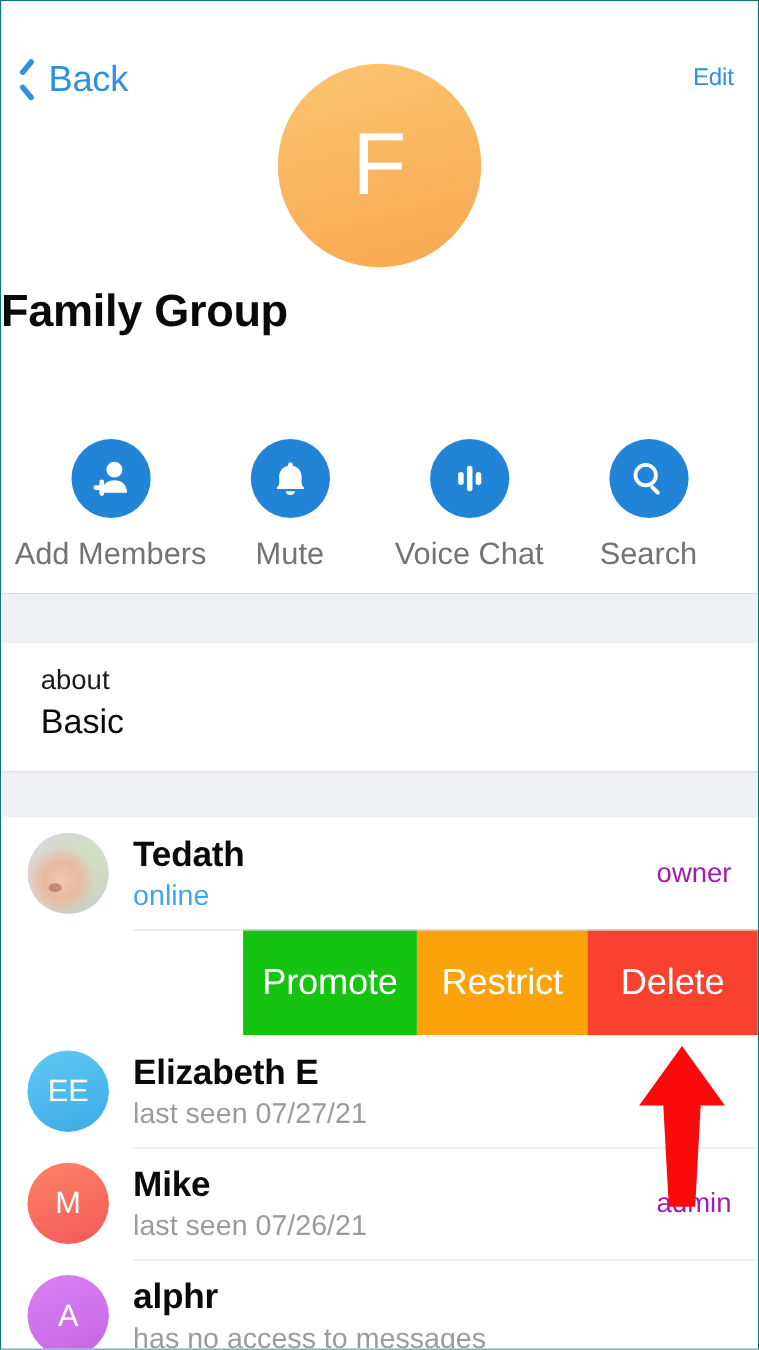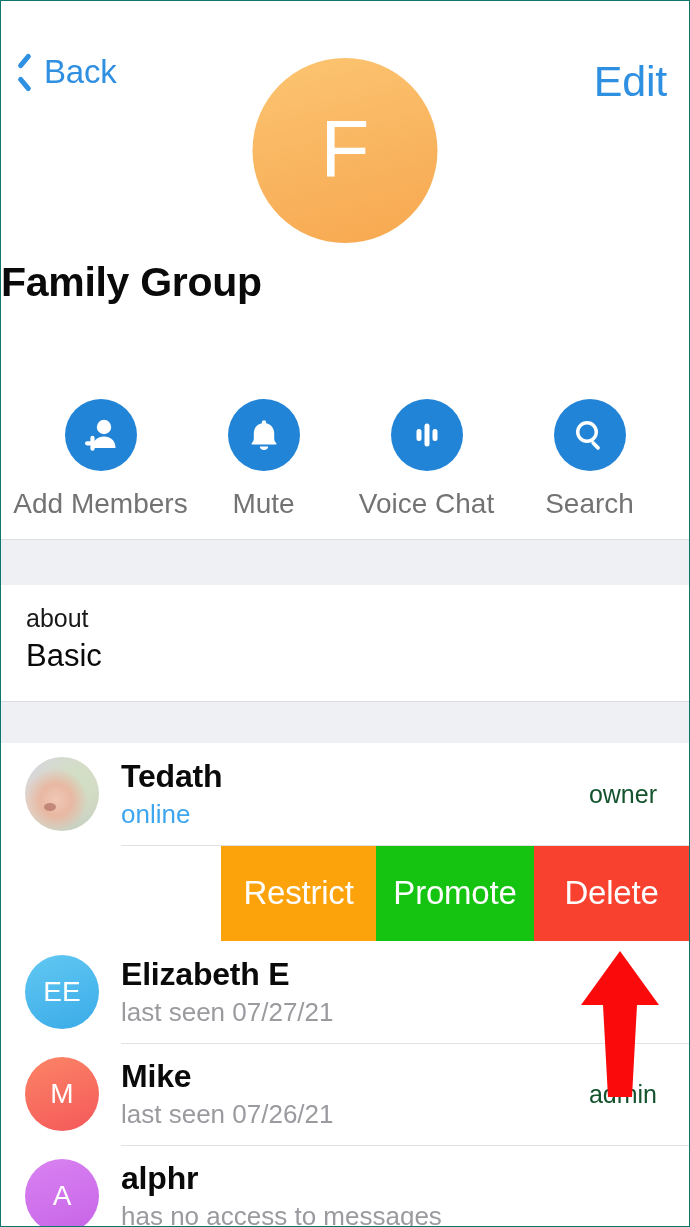--- a/index.html
+++ b/index.html
@@ -54,21 +54,21 @@
   .chev::before { top: 10px; transform: rotate(-50deg); transform-origin: left center; }
   .chev::after  { top: 20px; transform: rotate(50deg);  transform-origin: left center; }
   .nav-back-label {
     font-size: 33px;
     letter-spacing: -0.2px;
   }
   .nav-edit {
     position: absolute;
     right: 22px;
     top: 56px;
-    font-size: 43px;
+    font-size: 22px;
     color: #2f8fe0;
     letter-spacing: -0.2px;
     cursor: pointer;
   }
 
   
   .avatar-big {
     position: absolute;
     left: 50%;
     transform: translateX(-50%);
@@ -147,21 +147,21 @@
     background: #eff0f4;
   }
   .band-top { top: 538px; height: 46px; border-top: 1px solid #dcdce1; border-bottom: 1px solid #dcdce1; }
   .band-mid { top: 700px; height: 42px; border-top: 1px solid #dcdce1; border-bottom: 1px solid #dcdce1; }
   .about-block {
     position: absolute;
     top: 584px;
     left: 0; right: 0;
     height: 116px;
     background: #ffffff;
-    padding: 18px 0 0 25px;
+    padding: 18px 0 0 36px;
     box-sizing: border-box;
   }
   .about-caption {
     font-size: 25px;
     color: #19191b;
     line-height: 1.25;
   }
   .about-value {
     font-size: 31px;
     color: #0a0a0a;
@@ -235,22 +235,22 @@
   }
   .m-status {
     font-size: 26px;
     color: #9a9a9f;
     margin-top: 6px;
     line-height: 1.15;
   }
   .m-status.online { color: #3ea6ef; }
   .m-badge {
     font-size: 25px;
-    color: #14532d;
-    padding-right: 32px;
+    color: #a21caf;
+    padding-right: 24px;
     white-space: nowrap;
     align-self: center;
   }
 
   
   .swipe-row {
     position: relative;
     height: 96px;
     display: flex;
     background: #ffffff;
@@ -366,22 +366,22 @@
       <div class="m-avatar photo"></div>
       <div class="m-info">
         <div class="m-name">Tedath</div>
         <div class="m-status online">online</div>
       </div>
       <div class="m-badge">owner</div>
     </div>
 
     <div class="swipe-row">
       <div class="swipe-spacer"></div>
+      <div class="swipe-btn swipe-promote">Promote</div>
       <div class="swipe-btn swipe-restrict">Restrict</div>
-      <div class="swipe-btn swipe-promote">Promote</div>
       <div class="swipe-btn swipe-delete">Delete</div>
     </div>
 
     <div class="member-row">
       <div class="m-avatar" style="background:linear-gradient(160deg,#62c8f2 0%,#3aabe8 100%)">
         <span>EE</span>
       </div>
       <div class="m-info">
         <div class="m-name">Elizabeth E</div>
         <div class="m-status">last seen 07/27/21</div>

